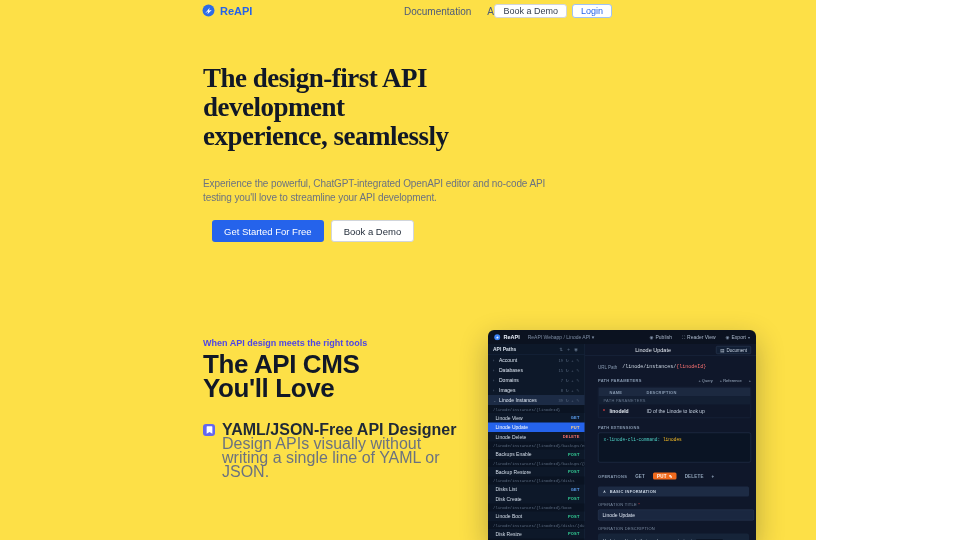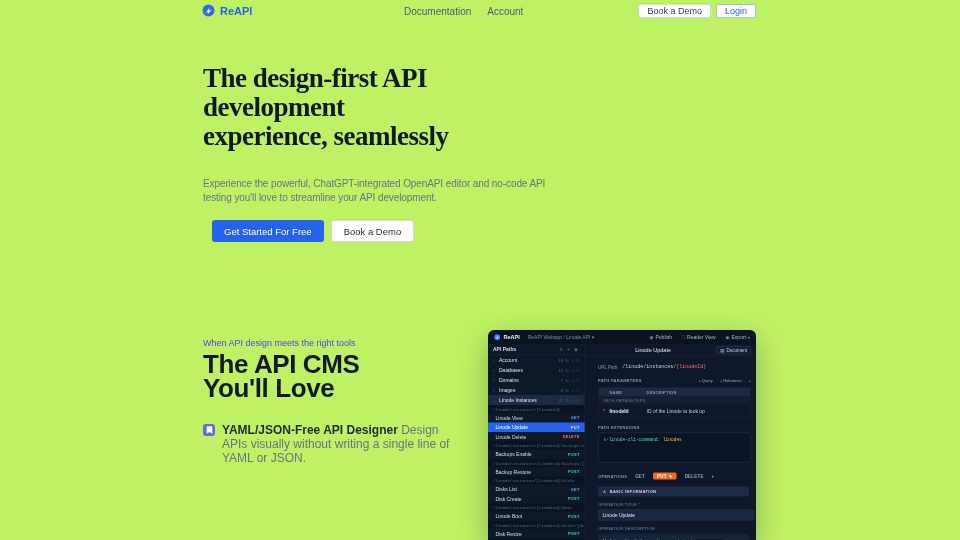--- a/index.html
+++ b/index.html
@@ -1,17 +1,17 @@
 <!DOCTYPE html>
 <html><head>
 <meta charset="utf-8">
 <style>
   * { margin:0; padding:0; box-sizing:border-box; }
   html,body { background:#ffffff; }
-  .page { position:relative; width:960px; height:540px; background:#bef264; overflow:hidden;
+  .page { position:relative; width:816px; height:540px; background:#fde047; overflow:hidden;
           font-family:"Liberation Sans", sans-serif; }
 
   
   .brand { position:absolute; left:202px; top:4px; display:flex; align-items:center; gap:5px; }
   .brand-mark { width:13px; height:13px; }
   .brand-name { color:#2563eb; font-weight:700; font-size:11px; }
   .nav { position:absolute; left:404px; top:6px; display:flex; gap:16px; font-size:10px; color:#4c5a7a; }
   .nav-link { cursor:pointer; }
   .hdr-actions { position:absolute; right:204px; top:4px; display:flex; gap:5px; }
   .btn-hdr { height:14px; display:inline-flex; align-items:center; padding:0 8px; font-size:9px;
@@ -24,28 +24,28 @@
         color:#111827; letter-spacing:-0.5px;font-family:Liberation Serif, serif; }
   .hero-sub { position:absolute; left:203px; top:177px; font-size:10px; line-height:14px; color:#6b7280;
               letter-spacing:-0.1px; }
   .hero-ctas { position:absolute; left:203px; top:220px; display:flex; gap:7px;padding-left:9px; }
   .btn-primary { background:#2563eb; color:#fff; font-size:9.5px; height:22px; padding:0 12px;
                  border-radius:3px; display:inline-flex; align-items:center; border:none; }
   .btn-secondary { background:#fff; border:1px solid #d1d5db; color:#1f2937; font-size:9.5px; height:22px;
                    padding:0 12px; border-radius:3px; display:inline-flex; align-items:center; }
 
   
-  .eyebrow { position:absolute; left:203px; top:338px; font-size:9px; font-weight:400; color:#4f46e5; }
+  .eyebrow { position:absolute; left:203px; top:338px; font-size:9px; font-weight:700; color:#4f46e5; }
   .h2 { position:absolute; left:203px; top:352px; font-size:26px; line-height:24px; font-weight:700;
         color:#111827; letter-spacing:-0.4px; }
   .features { position:absolute; left:203px; top:423px; width:256px; }
   .feature { display:flex; gap:7px; margin-bottom:16px; }
   .f-icon { width:12px; height:12px; border-radius:3px; background:#6366f1; flex:none; margin-top:1px;
             display:flex; align-items:center; justify-content:center; }
-  .f-text { font-size:12px; line-height:14px; color:#6b7280; }
+  .f-text { font-size:16px; line-height:14px; color:#6b7280; }
   .f-title { font-weight:700; color:#1f2937; }
 
   
   .appshot { position:absolute; left:488px; top:330px; width:268px; height:210px;
              border-radius:6px 6px 0 0; overflow:hidden; box-shadow:0 10px 28px rgba(15,23,42,.30); }
   .app2x { width:536px; height:440px; transform:scale(.5); transform-origin:0 0; background:#0f172a; }
   .topbar { height:28px; background:#0b1220; display:flex; align-items:center; padding:0 12px; }
   .tb-brand { display:flex; align-items:center; gap:6px; color:#e8eef8; font-weight:700; font-size:11px; }
   .tb-crumb { color:#7e8da3; font-size:10px; margin-left:16px; }
   .tb-spacer { flex:1; }

